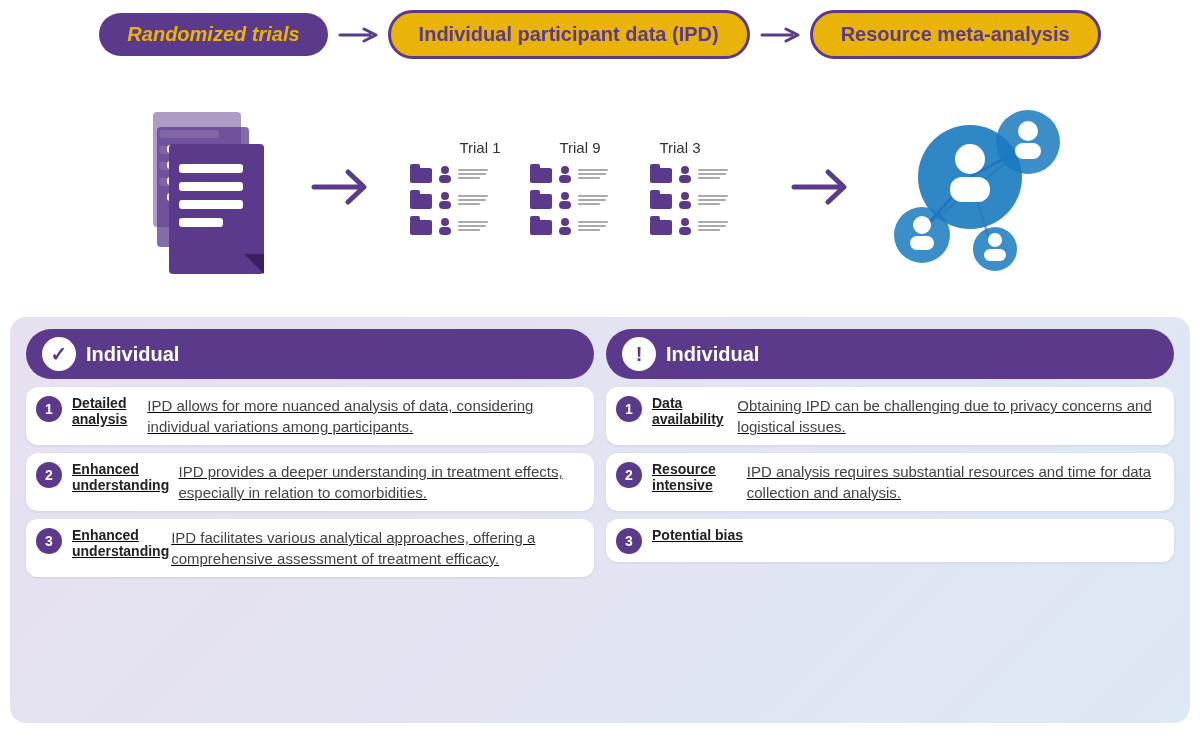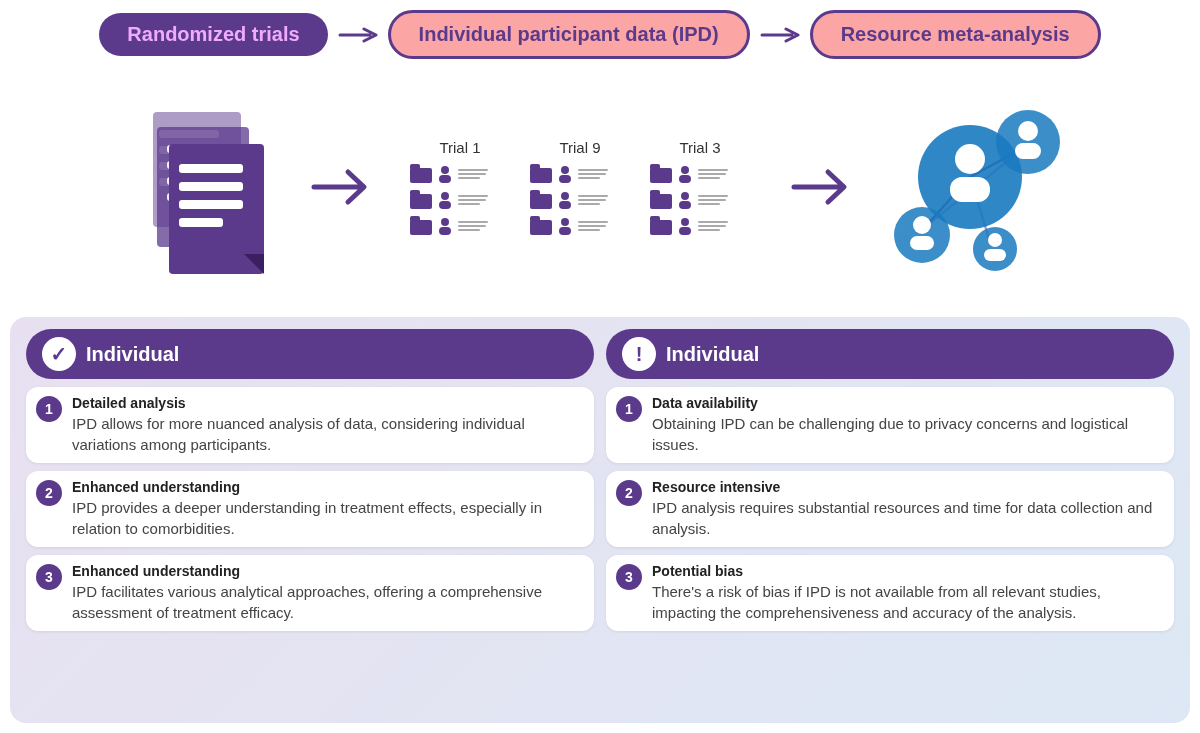--- a/index.html
+++ b/index.html
@@ -24,30 +24,31 @@
     .header-row {
       display: flex;
       align-items: center;
       justify-content: center;
       gap: 0;
       margin-bottom: 8px;
     }
 
     .header-pill {
       background: #5b3a8c;
-      color: #f0abfc;
+      color: #eab308;
       border-radius: 30px;
       padding: 10px 28px;
       font-size: 20px;
       font-weight: bold;
       white-space: nowrap;
+      font-style: italic;
     }
 
     .header-pill-outline {
-      background: #fca5a5;
+      background: #eab308;
       color: #5b3a8c;
       border: 3px solid #5b3a8c;
       border-radius: 30px;
       padding: 10px 28px;
       font-size: 20px;
       font-weight: bold;
       white-space: nowrap;
     }
 
     .header-arrow {
@@ -106,21 +107,20 @@
     .trials-group {
       display: flex;
       flex-direction: column;
       align-items: center;
       gap: 4px;
       width: 380px;
     }
 
     .trials-labels {
       display: flex;
-      gap: 20px;
       margin-bottom: 4px;
     }
 
     .trial-label {
       font-size: 15px;
       color: #333;
       width: 100px;
       text-align: center;
     }
 
@@ -215,21 +215,22 @@
       display: flex;
       align-items: center;
       justify-content: center;
       font-size: 14px;
       font-weight: bold;
       margin-top: 1px;
     }
 
     .item-text {
       display: flex;
-      flex-direction: column;
+      flex-direction: row;
+      text-decoration: underline;
     }
 
     .item-title {
       font-weight: bold;
       font-size: 14px;
       color: #222;
       margin-bottom: 2px;
     }
 
     .item-desc {
@@ -537,19 +538,18 @@
         <div class="item-number">2</div>
         <div class="item-text">
           <span class="item-title">Resource intensive</span>
           <span class="item-desc">IPD analysis requires substantial resources and time for data collection and analysis.</span>
         </div>
       </div>
       <div class="item-card">
         <div class="item-number">3</div>
         <div class="item-text">
           <span class="item-title">Potential bias</span>
-          <span class="item-desc">There's a risk of bias if IPD is not available from all relevant studies, impacting the comprehensiveness and accuracy of the analysis.</span>
         </div>
       </div>
     </div>
 
   </div>
 </div>
 
 </body></html>

